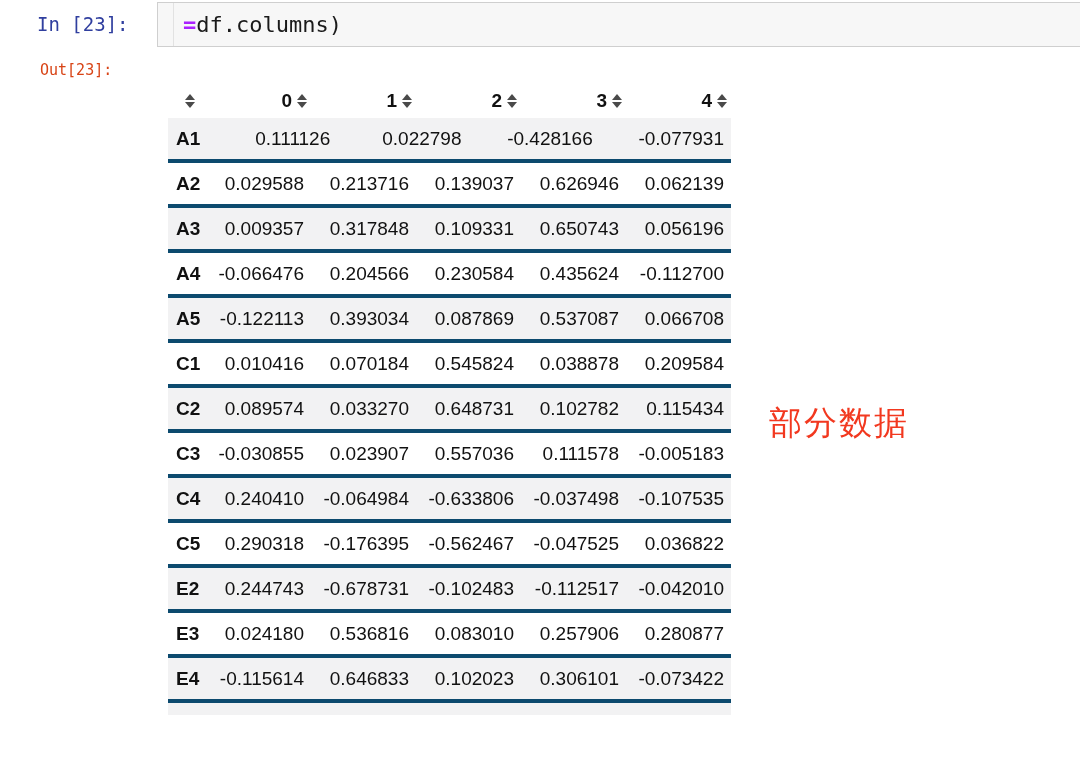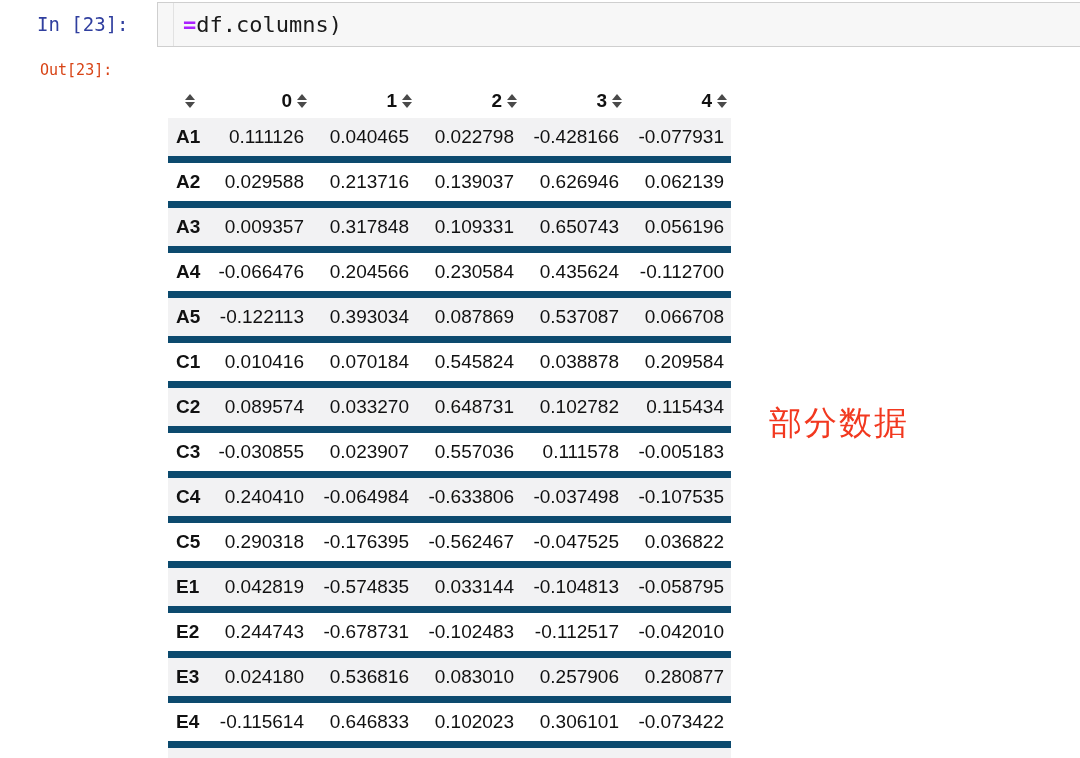--- a/index.html
+++ b/index.html
@@ -65,21 +65,21 @@
     border-bottom: 6px solid #4a4a4a;
   }
   .tri-down {
     width: 0; height: 0;
     border-left: 5px solid transparent; border-right: 5px solid transparent;
     border-top: 6px solid #4a4a4a;
   }
   .df-body { width: 100%; }
   .df-row {
     display: flex; height: 45px;
-    border-bottom: 7px solid #0c4a6e;
+    border-bottom: 4px solid #0c4a6e;
     justify-content: space-between;
   }
   .df-row:nth-child(odd) { background: #f2f2f3; }
   .df-row .icell {
     display: flex; align-items: center;
     font-weight: bold; padding-left: 8px;
   }
   .df-row .vcell {
     display: flex; align-items: center; justify-content: flex-end;
     padding-right: 7px;
@@ -149,21 +149,20 @@
         <span class="tri-up"></span>
         <span class="tri-down"></span>
       </span>
     </div>
   </div>
 
   <div class="df-body">
   <div class="df-row">
     <div class="icell col-index">A1</div>
     <div class="vcell col-data">0.111126</div>
-    <div class="vcell col-data">0.040465</div>
     <div class="vcell col-data">0.022798</div>
     <div class="vcell col-data">-0.428166</div>
     <div class="vcell col-data">-0.077931</div>
   </div>
 
   <div class="df-row">
     <div class="icell col-index">A2</div>
     <div class="vcell col-data">0.029588</div>
     <div class="vcell col-data">0.213716</div>
     <div class="vcell col-data">0.139037</div>
@@ -236,28 +235,20 @@
 
   <div class="df-row">
     <div class="icell col-index">C5</div>
     <div class="vcell col-data">0.290318</div>
     <div class="vcell col-data">-0.176395</div>
     <div class="vcell col-data">-0.562467</div>
     <div class="vcell col-data">-0.047525</div>
     <div class="vcell col-data">0.036822</div>
   </div>
 
-  <div class="df-row">
-    <div class="icell col-index">E1</div>
-    <div class="vcell col-data">0.042819</div>
-    <div class="vcell col-data">-0.574835</div>
-    <div class="vcell col-data">0.033144</div>
-    <div class="vcell col-data">-0.104813</div>
-    <div class="vcell col-data">-0.058795</div>
-  </div>
 
   <div class="df-row">
     <div class="icell col-index">E2</div>
     <div class="vcell col-data">0.244743</div>
     <div class="vcell col-data">-0.678731</div>
     <div class="vcell col-data">-0.102483</div>
     <div class="vcell col-data">-0.112517</div>
     <div class="vcell col-data">-0.042010</div>
   </div>
 

